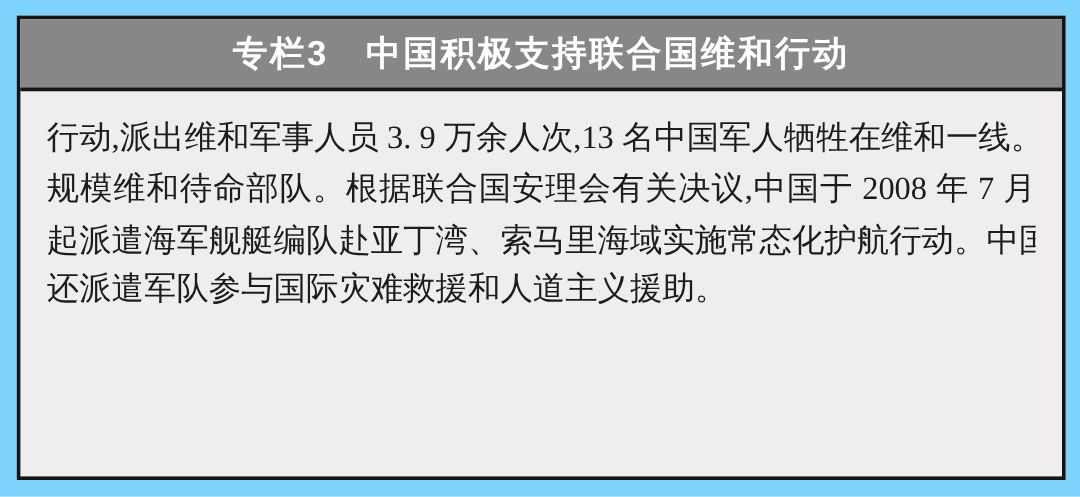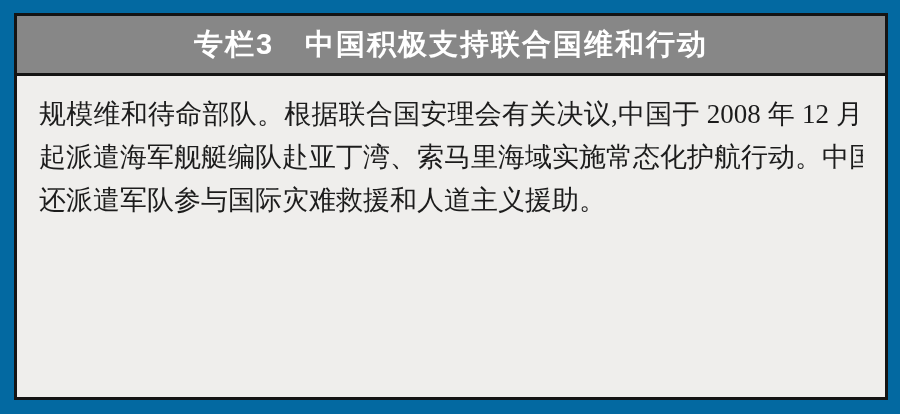--- a/index.html
+++ b/index.html
@@ -8,21 +8,21 @@
     background: #ffffff;
     width: 900px;
     height: 414px;
     font-family: "Liberation Serif", "DejaVu Serif", serif;
     overflow: hidden;
   }
   .stage {
     position: relative;
     width: 900px;
     height: 414px;
-    background: #0369a1;
+    background: #7dd3fc;
   }
   .panel {
     position: absolute;
     left: 14px;
     top: 13px;
     width: 874px;
     height: 387px;
     box-sizing: border-box;
     border: 3px solid var(--border-color, #141414);
     background: var(--body-bg, #efeeec);
@@ -59,29 +59,31 @@
     text-justify: inter-character;
     white-space: pre;
     overflow: hidden;
   }
   .text-line.first {
     text-indent: 2em;
   }
   .text-line.last {
     text-align: left;
     text-align-last: left;
+    font-family: Liberation Mono, monospace;
   }
 </style>
 </head>
 <body style="background: rgb(255, 255, 255);">
 
 <div class="stage">
   <div class="panel">
     <div class="panel-header">
       <div class="panel-title">专栏3　中国积极支持联合国维和行动</div>
     </div>
     <div class="panel-body">
-      <div class="text-line">规模维和待命部队。根据联合国安理会有关决议,中国于 2008 年 12 月</div>
+      <div class="text-line">行动,派出维和军事人员 3. 9 万余人次,13 名中国军人牺牲在维和一线。</div>
+      <div class="text-line">规模维和待命部队。根据联合国安理会有关决议,中国于 2008 年 7 月</div>
       <div class="text-line">起派遣海军舰艇编队赴亚丁湾、索马里海域实施常态化护航行动。中国</div>
       <div class="text-line last">还派遣军队参与国际灾难救援和人道主义援助。</div>
     </div>
   </div>
 </div>
 
 </body></html>

